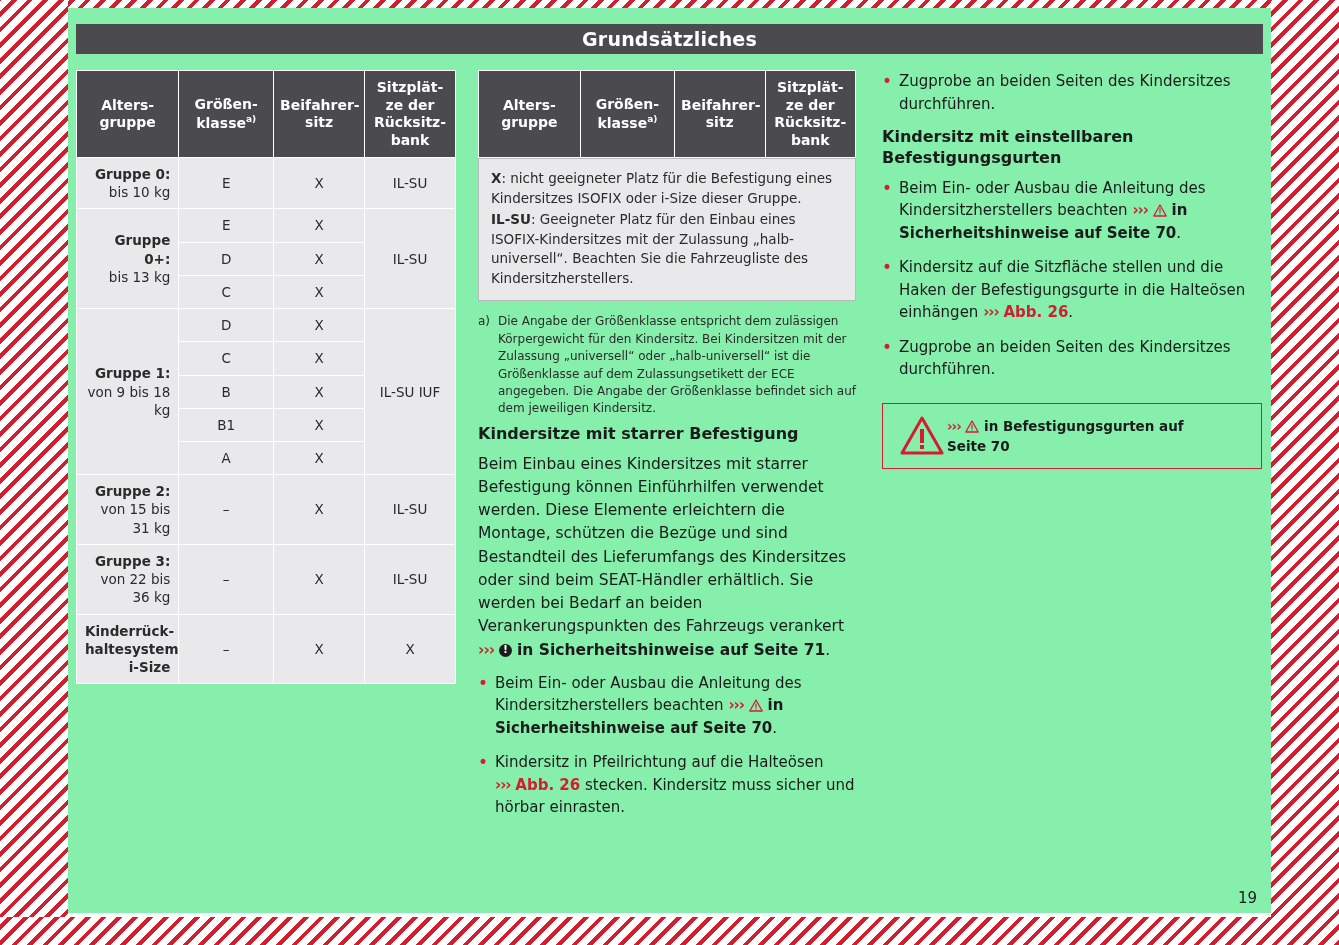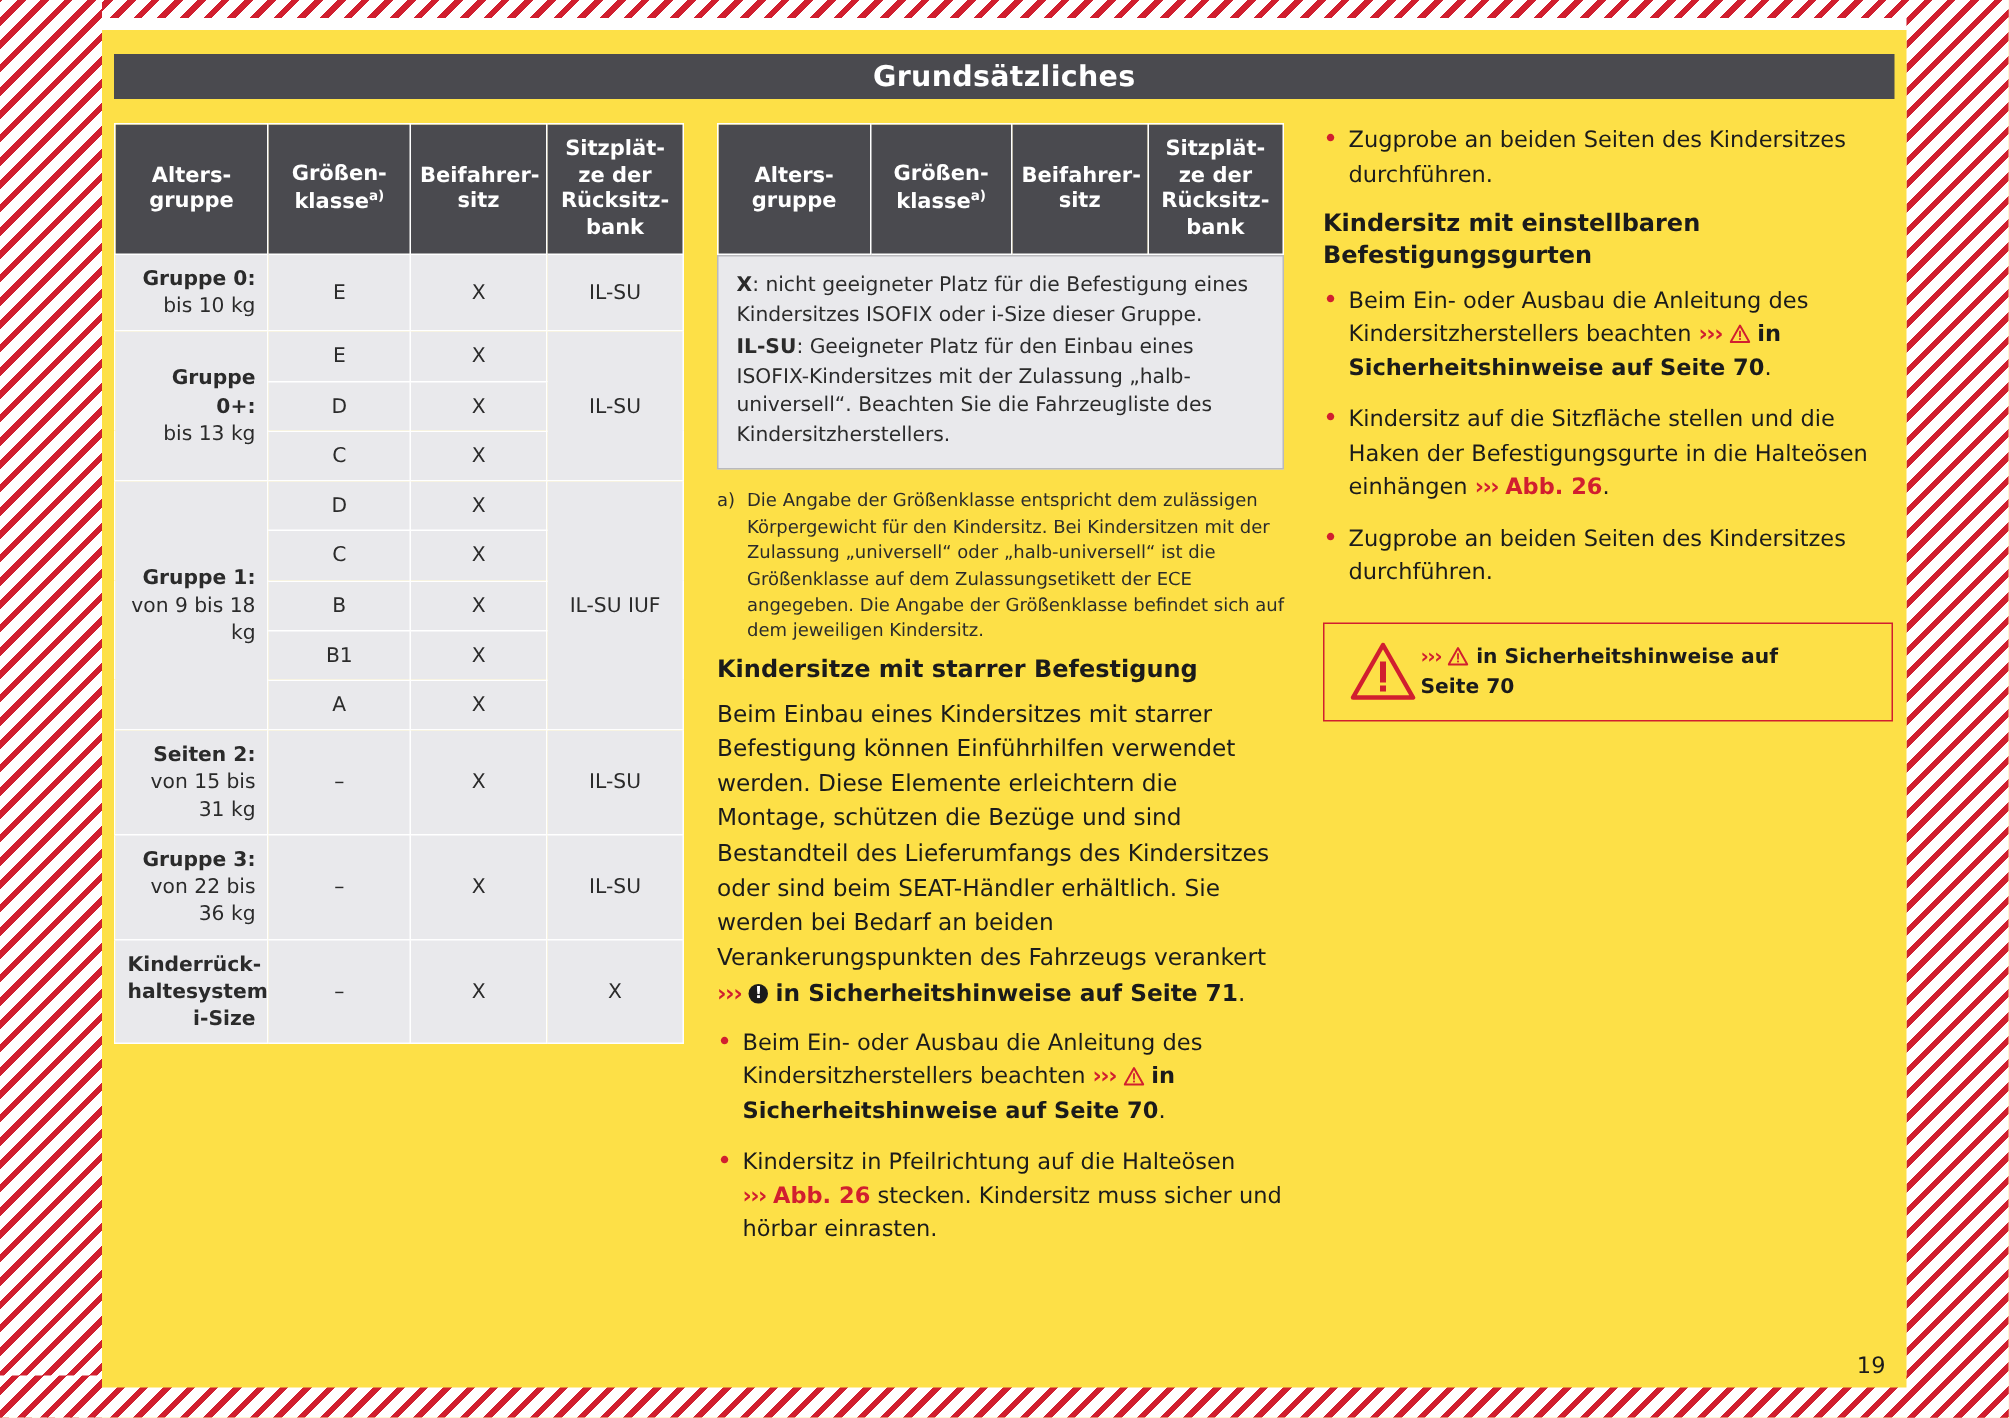--- a/index.html
+++ b/index.html
@@ -19,23 +19,23 @@
       #ffffff 4px, #ffffff 11px
     );
   }
   .hatch-top{left:0;top:0;width:1339px;height:12px;}
   .hatch-left{left:0;top:0;width:68px;height:945px;}
   .hatch-right{right:0;top:0;width:68px;height:945px;}
   .hatch-bottom{left:0;bottom:0;width:1339px;height:28px;}
 
   .page{
     position:absolute;
-    left:68px;top:20px;
+    left:68px;top:8px;
     width:1203px;height:905px;
-    background:#fde047;
+    background:#86efac;
   }
   
   .header-bar{
     position:absolute;
     left:8px;top:16px;
     width:1187px;height:30px;
     background:#4a4a4f;
     color:#fff;
     font-size:19px;
     font-weight:bold;
@@ -251,21 +251,21 @@
         <tr>
           <td>B1</td>
           <td>X</td>
         </tr>
         <tr>
           <td>A</td>
           <td>X</td>
         </tr>
 
         <tr>
-          <td class="grp"><b>Seiten 2:</b><br><span>von 15 bis 31 kg</span></td>
+          <td class="grp"><b>Gruppe 2:</b><br><span>von 15 bis 31 kg</span></td>
           <td>–</td>
           <td>X</td>
           <td>IL-SU</td>
         </tr>
 
         <tr>
           <td class="grp"><b>Gruppe 3:</b><br><span>von 22 bis 36 kg</span></td>
           <td>–</td>
           <td>X</td>
           <td>IL-SU</td>
@@ -356,19 +356,19 @@
           <polygon points="22,2 42,37 2,37" fill="none" stroke="#d11f2f" stroke-width="3" stroke-linejoin="round"></polygon>
           <rect x="20" y="13" width="4" height="14" fill="#d11f2f"></rect>
           <rect x="20" y="29" width="4" height="4" fill="#d11f2f"></rect>
         </svg>
       </div>
       <div class="ctext">
         <span class="arrows">›››</span>&nbsp;<span class="warn-tri"><svg width="14" height="13" viewBox="0 0 14 13">
               <polygon points="7,1 13.2,12 0.8,12" fill="none" stroke="#d11f2f" stroke-width="1.3" stroke-linejoin="round"></polygon>
               <rect x="6.4" y="4.5" width="1.2" height="4.2" fill="#d11f2f"></rect>
               <rect x="6.4" y="9.4" width="1.2" height="1.2" fill="#d11f2f"></rect>
-            </svg></span>&nbsp;<span>in Sicherheitshinweise auf</span><br><span>Seite 70</span>
+            </svg></span>&nbsp;<span>in Befestigungsgurten auf</span><br><span>Seite 70</span>
       </div>
     </div>
   </div>
 
   <div class="pagenum">19</div>
 </div>
 
 </body></html>

